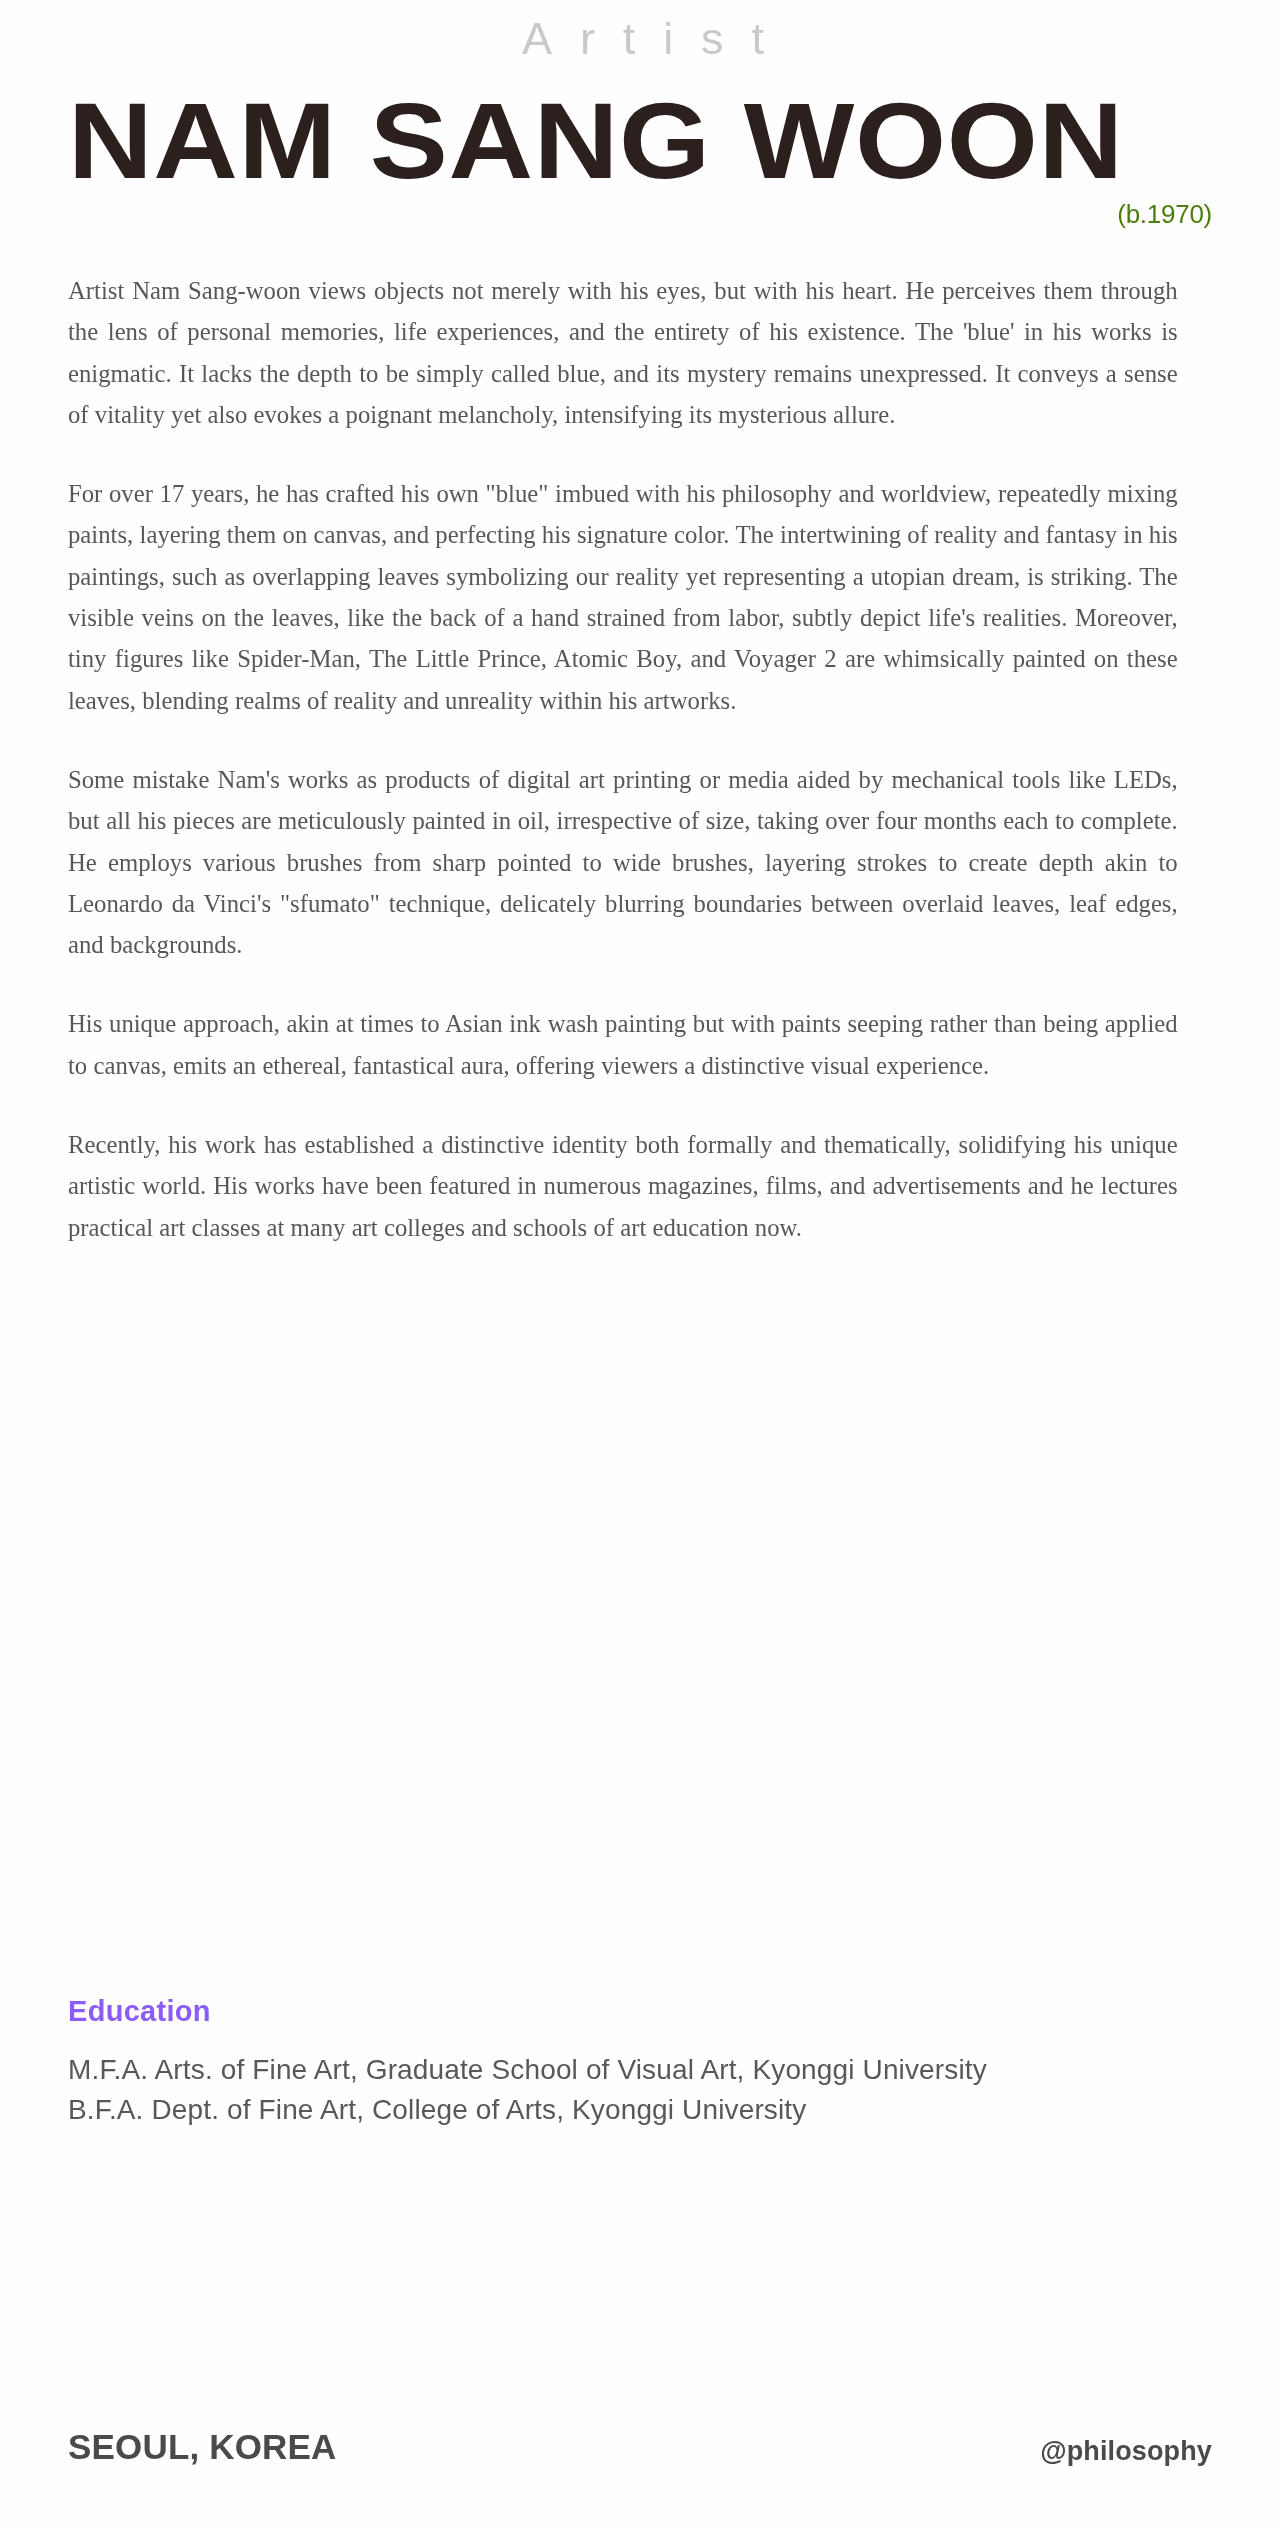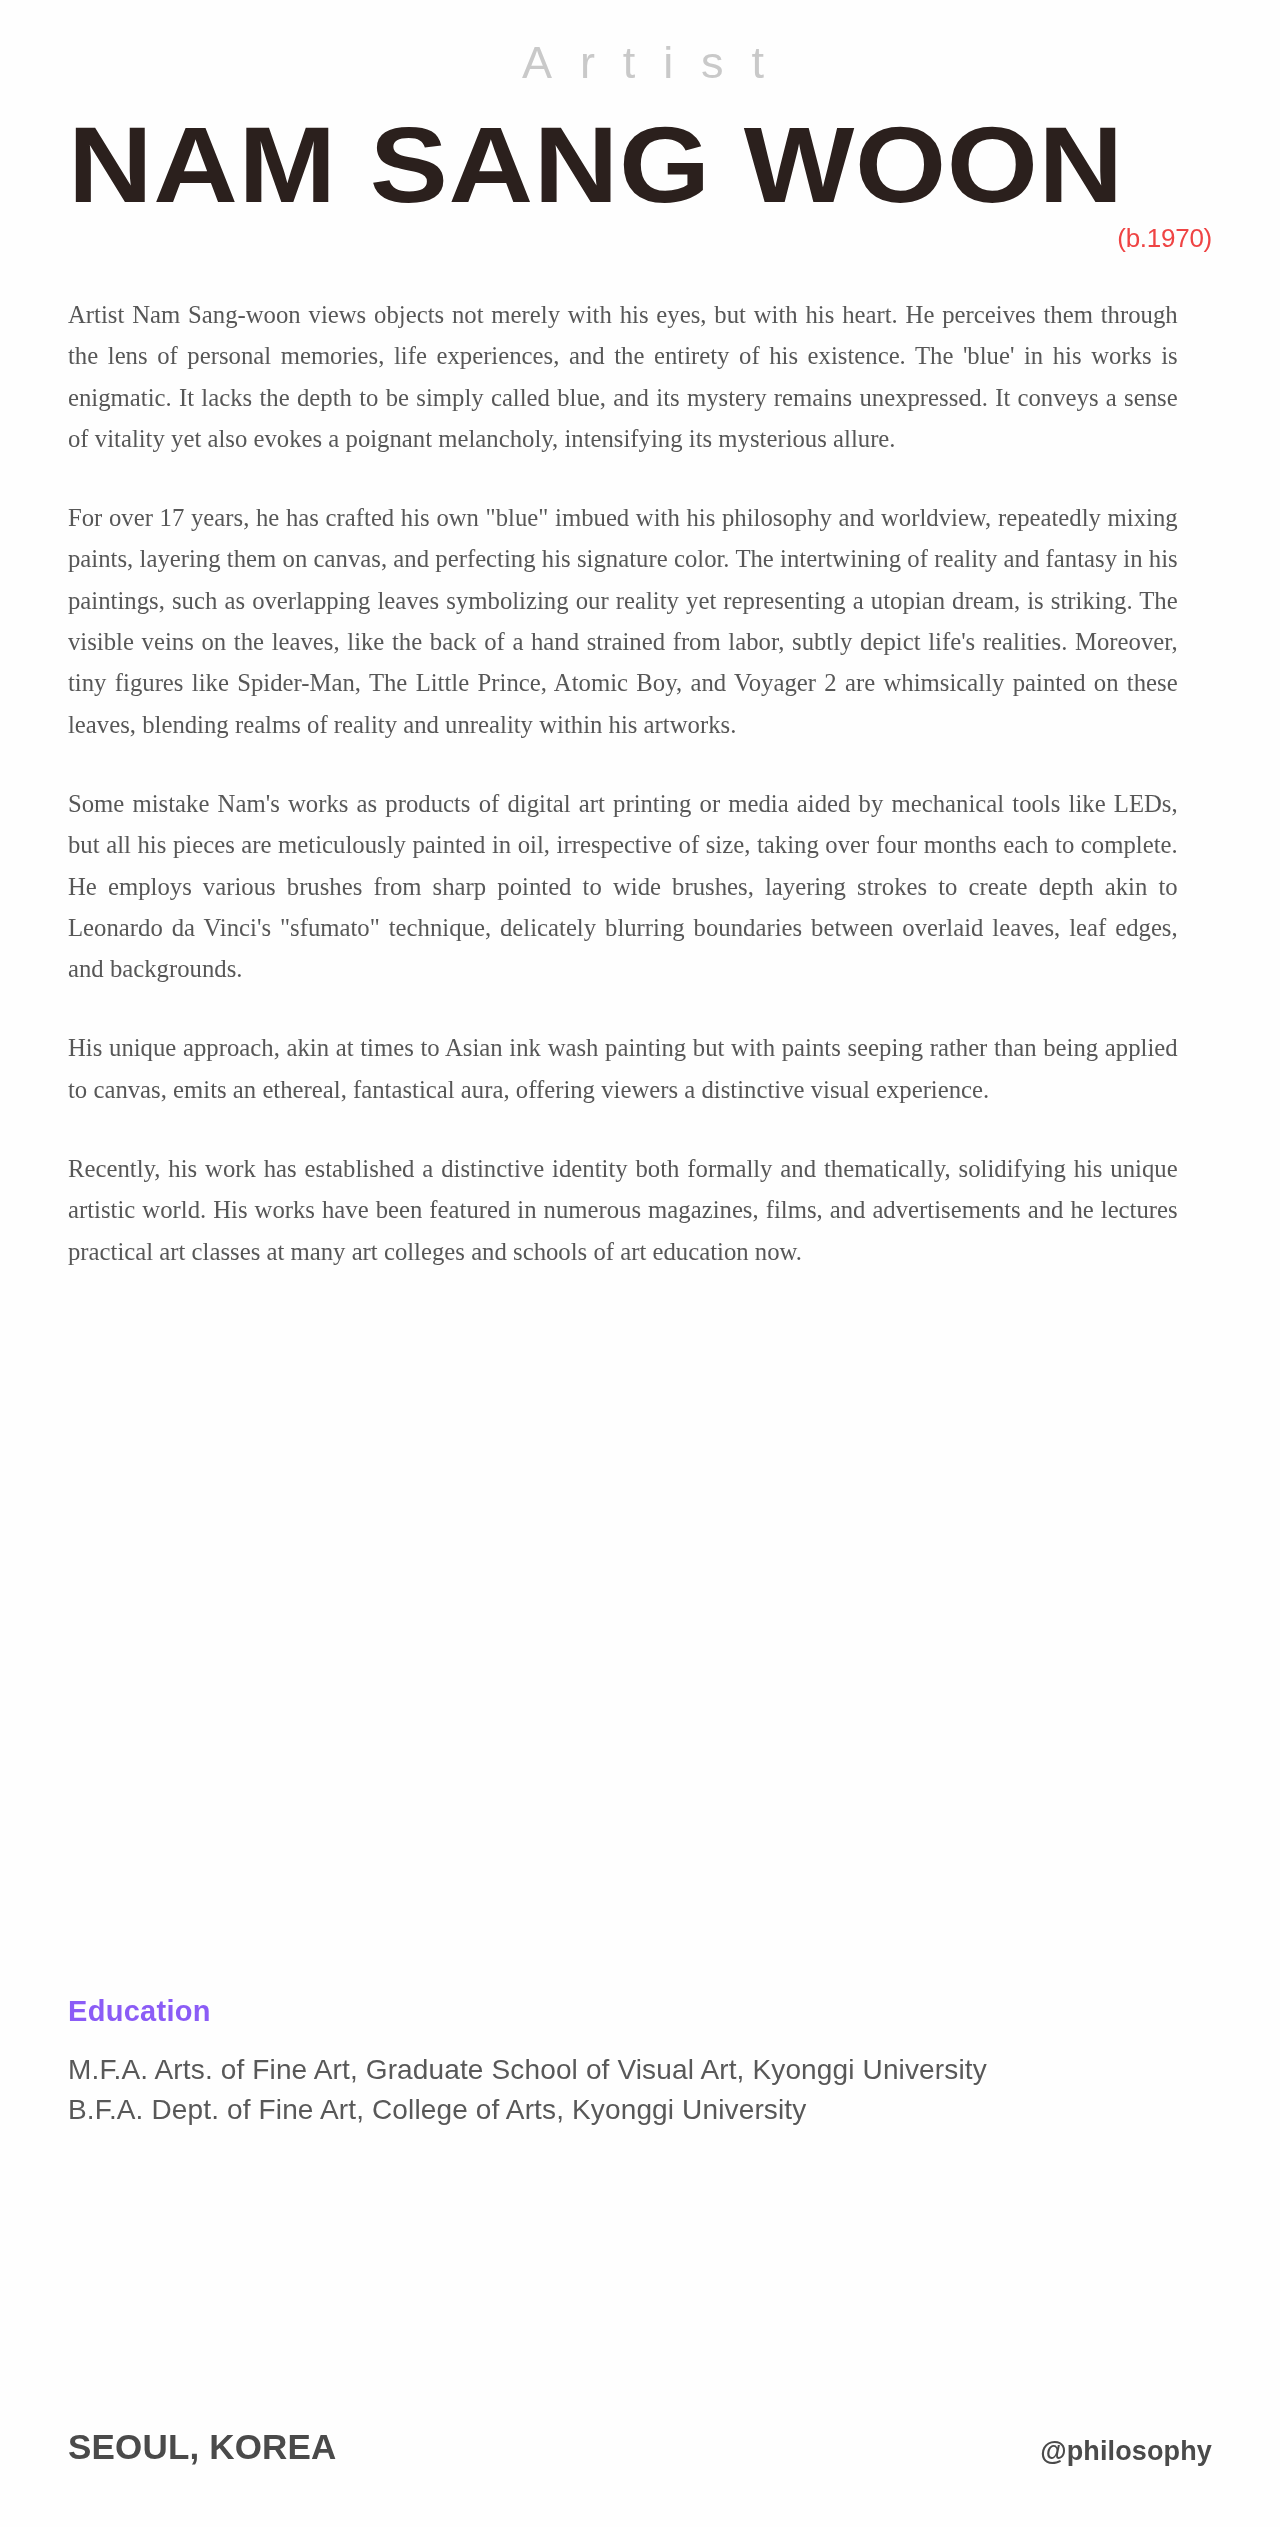--- a/index.html
+++ b/index.html
@@ -20,21 +20,21 @@
     width: 1280px;
     height: 2527px;
     box-sizing: border-box;
     padding: 0 68px;
     position: relative;
     background: #fefefe;
   }
 
   
   .header {
-    padding-top: 40px;
+    padding-top: 16px;
   }
   .eyebrow {
     font-family: "Liberation Sans", "DejaVu Sans", sans-serif;
     font-weight: 300;
     font-size: 45px;
     line-height: 1.0;
     color: #c9c9c9;
     letter-spacing: 0.62em;
     text-indent: 0.62em;
     text-align: center;
@@ -51,21 +51,21 @@
     letter-spacing: 0.005em;
     margin: 26px 0 0 0;
     white-space: nowrap;
     transform: scaleX(1.085);
     transform-origin: left center;
   }
   .birth {
     font-family: "Liberation Sans", "DejaVu Sans", sans-serif;
     font-weight: 400;
     font-size: 26px;
-    color: #ef4444;
+    color: #4d7c0f;
     text-align: right;
     margin: 4px 0 0 0;
     letter-spacing: -0.01em;
   }
 
   
   .bio {
     margin-top: 40px;
   }
   .bio p {

